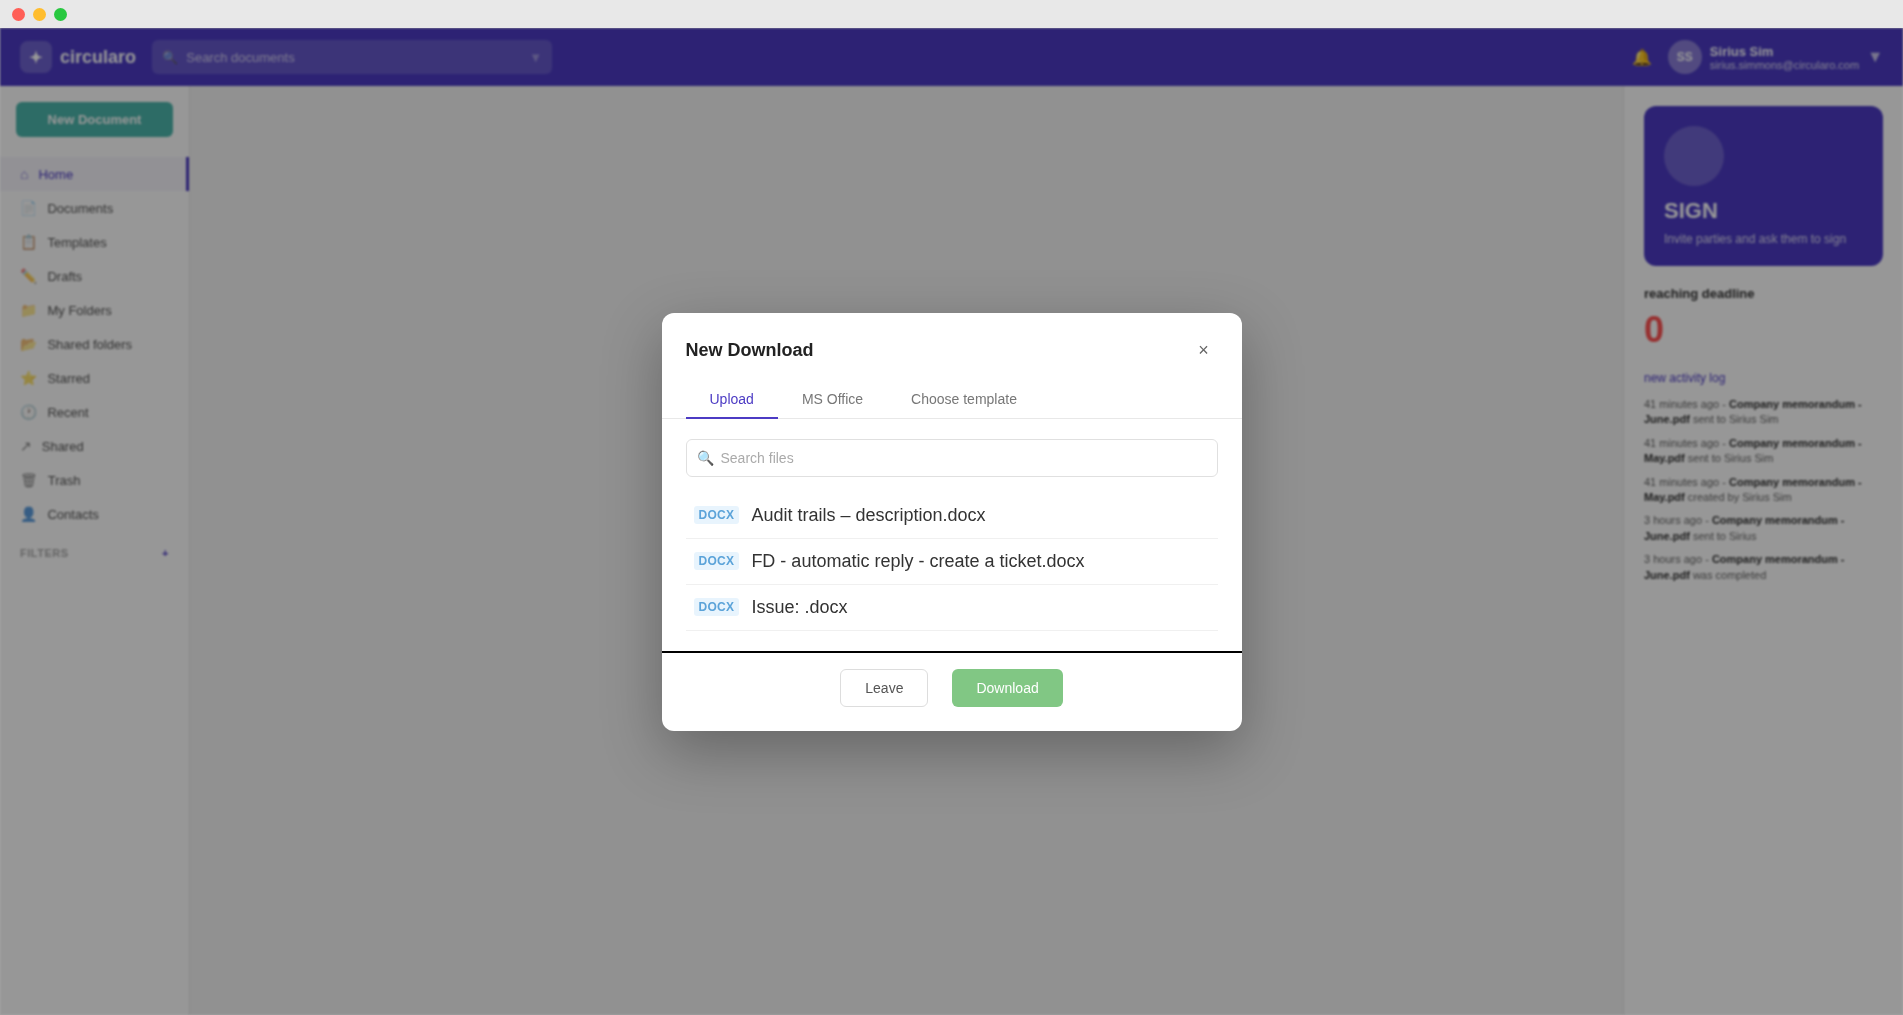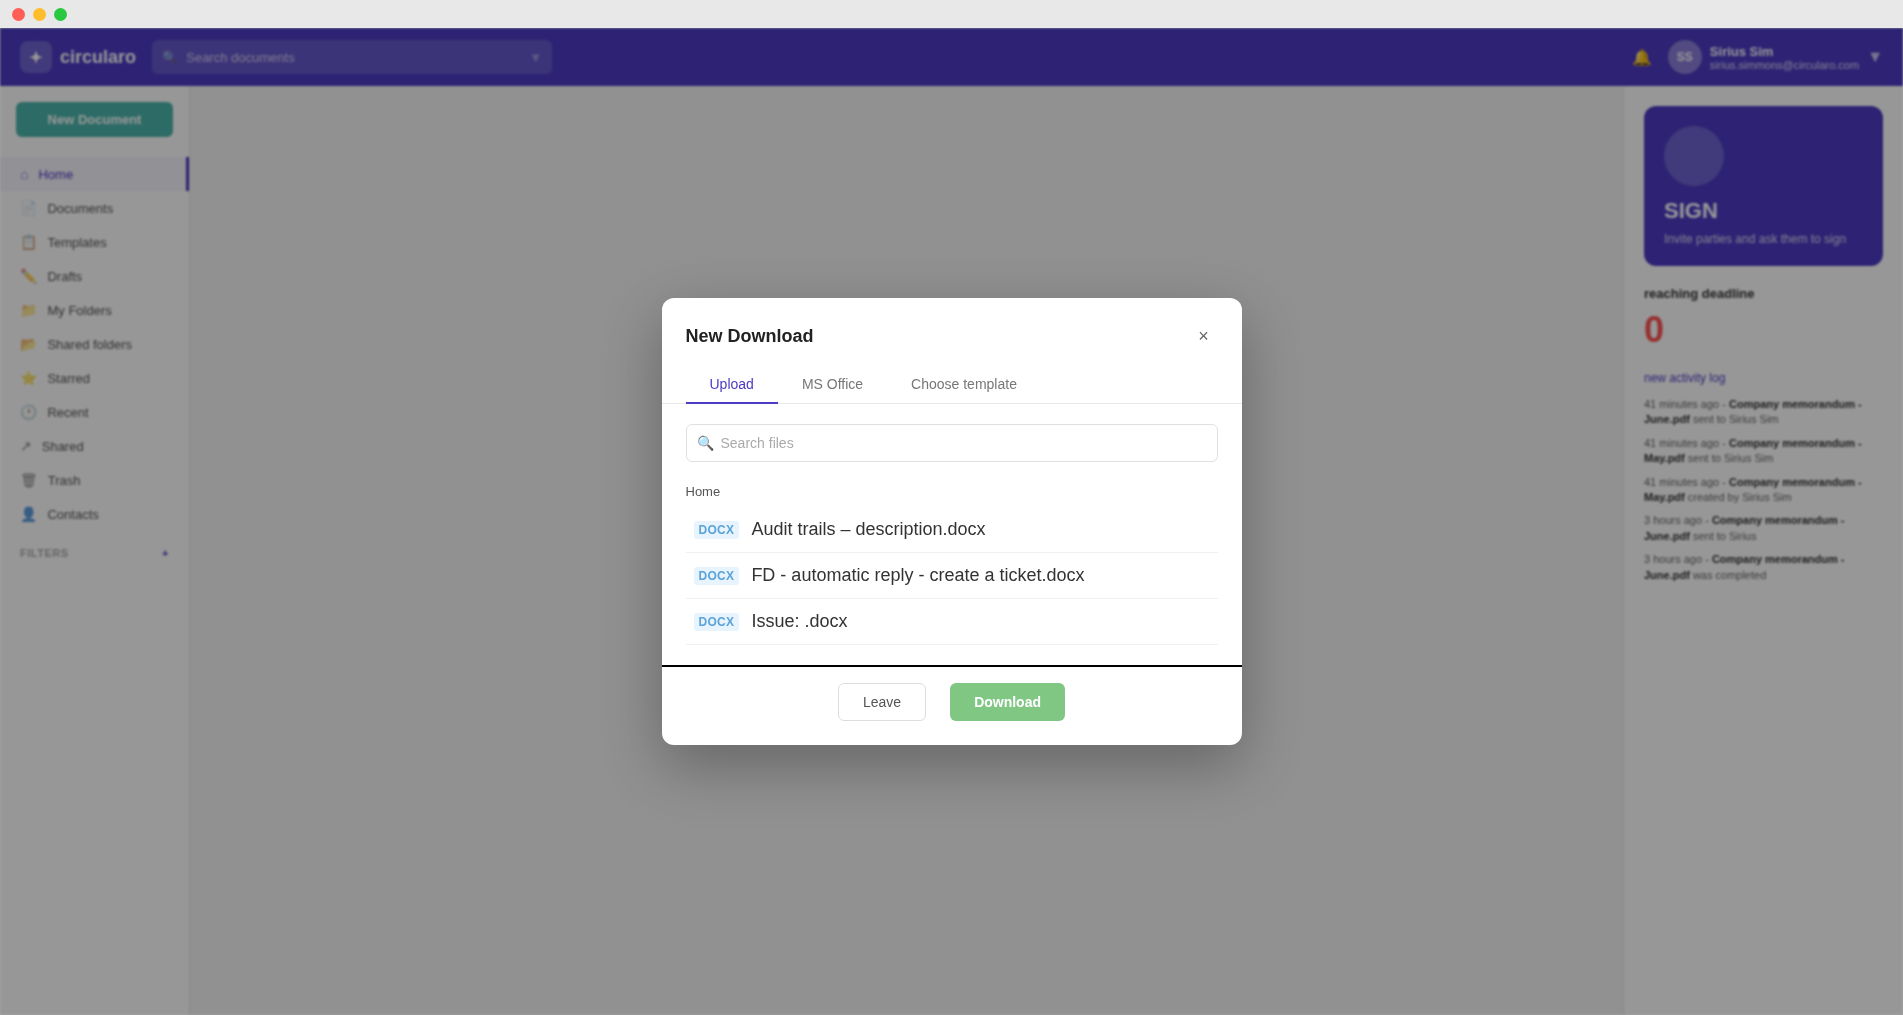--- a/index.html
+++ b/index.html
@@ -370,21 +370,21 @@
       font-weight: 500;
     }
     .btn-download {
       padding: 10px 24px;
       border: none;
       border-radius: 6px;
       background: #81c784;
       color: white;
       font-size: 14px;
       cursor: pointer;
-      font-weight: 700;
+      font-weight: 400;
     }
   </style>
 </head>
 <body>
 
 <div class="window-chrome">
   <div class="traffic-light tl-close"></div>
   <div class="traffic-light tl-minimize"></div>
   <div class="traffic-light tl-maximize"></div>
 </div>
@@ -520,21 +520,20 @@
     </div>
 
     <div class="modal-body">
 
       <div class="search-input-wrap">
         <span class="search-ico">🔍</span>
         <input type="text" class="search-input" placeholder="Search files" style="">
       </div>
 
       <div class="file-list-section">
-        <div class="folder-label">Home</div>
         <div class="file-item">
           <span class="file-badge">docx</span>
           <span class="file-name">Audit trails – description.docx</span>
         </div>
         <div class="file-item">
           <span class="file-badge">docx</span>
           <span class="file-name">FD - automatic reply - create a ticket.docx</span>
         </div>
         <div class="file-item">
           <span class="file-badge">docx</span>

